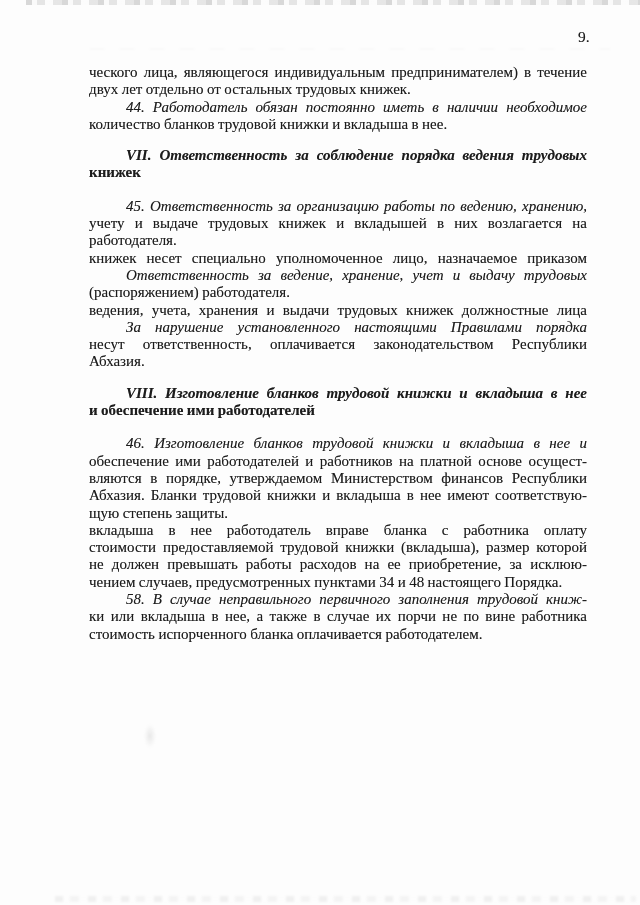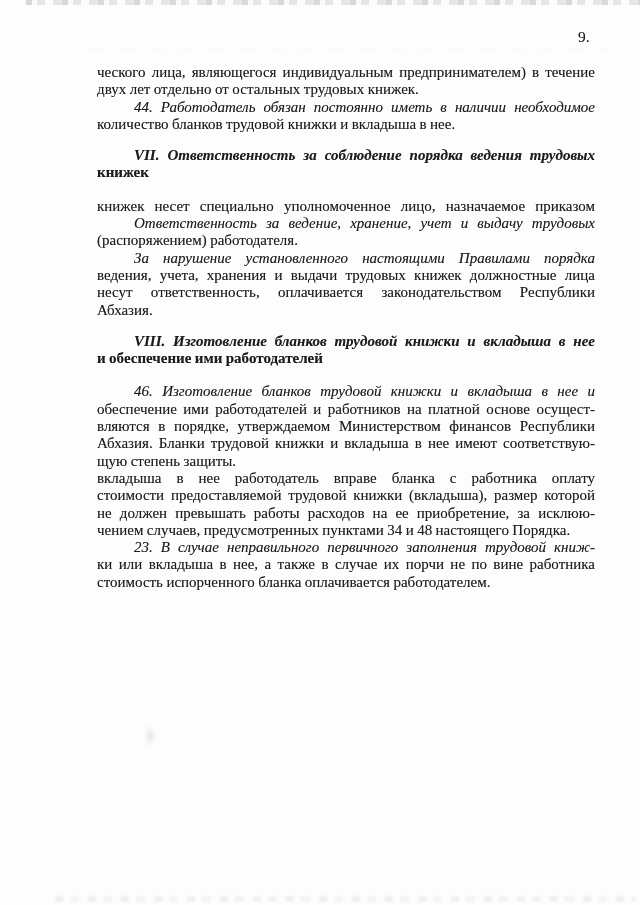--- a/index.html
+++ b/index.html
@@ -61,21 +61,21 @@
     position: absolute;
     top: 28px;
     left: 578px;
     font-size: 15.5px;
     line-height: 17px;
     text-shadow: 0 0 .5px rgba(30,30,30,.45);
   }
   .doc {
     position: absolute;
     top: 64px;
-    left: 97px;
+    left: 89px;
     width: 498px;
     font-size: 15px;
     line-height: 17.3px;
     word-spacing: -0.3px;
     text-shadow: 0 0 .5px rgba(30,30,30,.45);
   }
   .block { margin: 0; }
   .block.heading {
     font-weight: bold;
     margin: 14px 0 16px 0;
@@ -102,27 +102,32 @@
       </div>
       <div class="block paragraph">
         <div class="line indent">44. Работодатель обязан постоянно иметь в наличии необходимое</div>
         <div class="line last">количество бланков трудовой книжки и вкладыша в нее.</div>
       </div>
       <div class="block heading">
         <div class="line indent">VII. Ответственность за соблюдение порядка ведения трудовых</div>
         <div class="line last">книжек</div>
       </div>
       <div class="block paragraph">
+        <div class="line indent">45. Ответственность за организацию работы по ведению, хранению,</div>
+        <div class="line">учету и выдаче трудовых книжек и вкладышей в них возлагается на</div>
+        <div class="line last">работодателя.</div>
+      </div>
+      <div class="block paragraph">
         <div class="line">книжек несет специально уполномоченное лицо, назначаемое приказом</div>
         <div class="line indent">Ответственность за ведение, хранение, учет и выдачу трудовых</div>
         <div class="line last">(распоряжением) работодателя.</div>
       </div>
       <div class="block paragraph">
+        <div class="line">ведения, учета, хранения и выдачи трудовых книжек должностные лица</div>
         <div class="line indent">За нарушение установленного настоящими Правилами порядка</div>
-        <div class="line">ведения, учета, хранения и выдачи трудовых книжек должностные лица</div>
         <div class="line">несут ответственность, оплачивается законодательством Республики</div>
         <div class="line last">Абхазия.</div>
       </div>
       <div class="block heading">
         <div class="line indent">VIII. Изготовление бланков трудовой книжки и вкладыша в нее</div>
         <div class="line last">и обеспечение ими работодателей</div>
       </div>
       <div class="block paragraph">
         <div class="line indent">46. Изготовление бланков трудовой книжки и вкладыша в нее и</div>
         <div class="line">обеспечение ими работодателей и работников на платной основе осущест-</div>
@@ -130,20 +135,20 @@
         <div class="line">Абхазия. Бланки трудовой книжки и вкладыша в нее имеют соответствую-</div>
         <div class="line last">щую степень защиты.</div>
       </div>
       <div class="block paragraph">
         <div class="line">вкладыша в нее работодатель вправе бланка с работника оплату</div>
         <div class="line">стоимости предоставляемой трудовой книжки (вкладыша), размер которой</div>
         <div class="line">не должен превышать работы расходов на ее приобретение, за исклюю-</div>
         <div class="line last">чением случаев, предусмотренных пунктами 34 и 48 настоящего Порядка.</div>
       </div>
       <div class="block paragraph">
-        <div class="line indent">23. В случае неправильного первичного заполнения трудовой книж-</div>
+        <div class="line indent">58. В случае неправильного первичного заполнения трудовой книж-</div>
         <div class="line">ки или вкладыша в нее, а также в случае их порчи не по вине работника</div>
         <div class="line last">стоимость испорченного бланка оплачивается работодателем.</div>
       </div>
     </div>
   <div class="smudge"></div>
   <div class="noise-band noise-bottom"></div>
 </div>
 
 </body></html>

